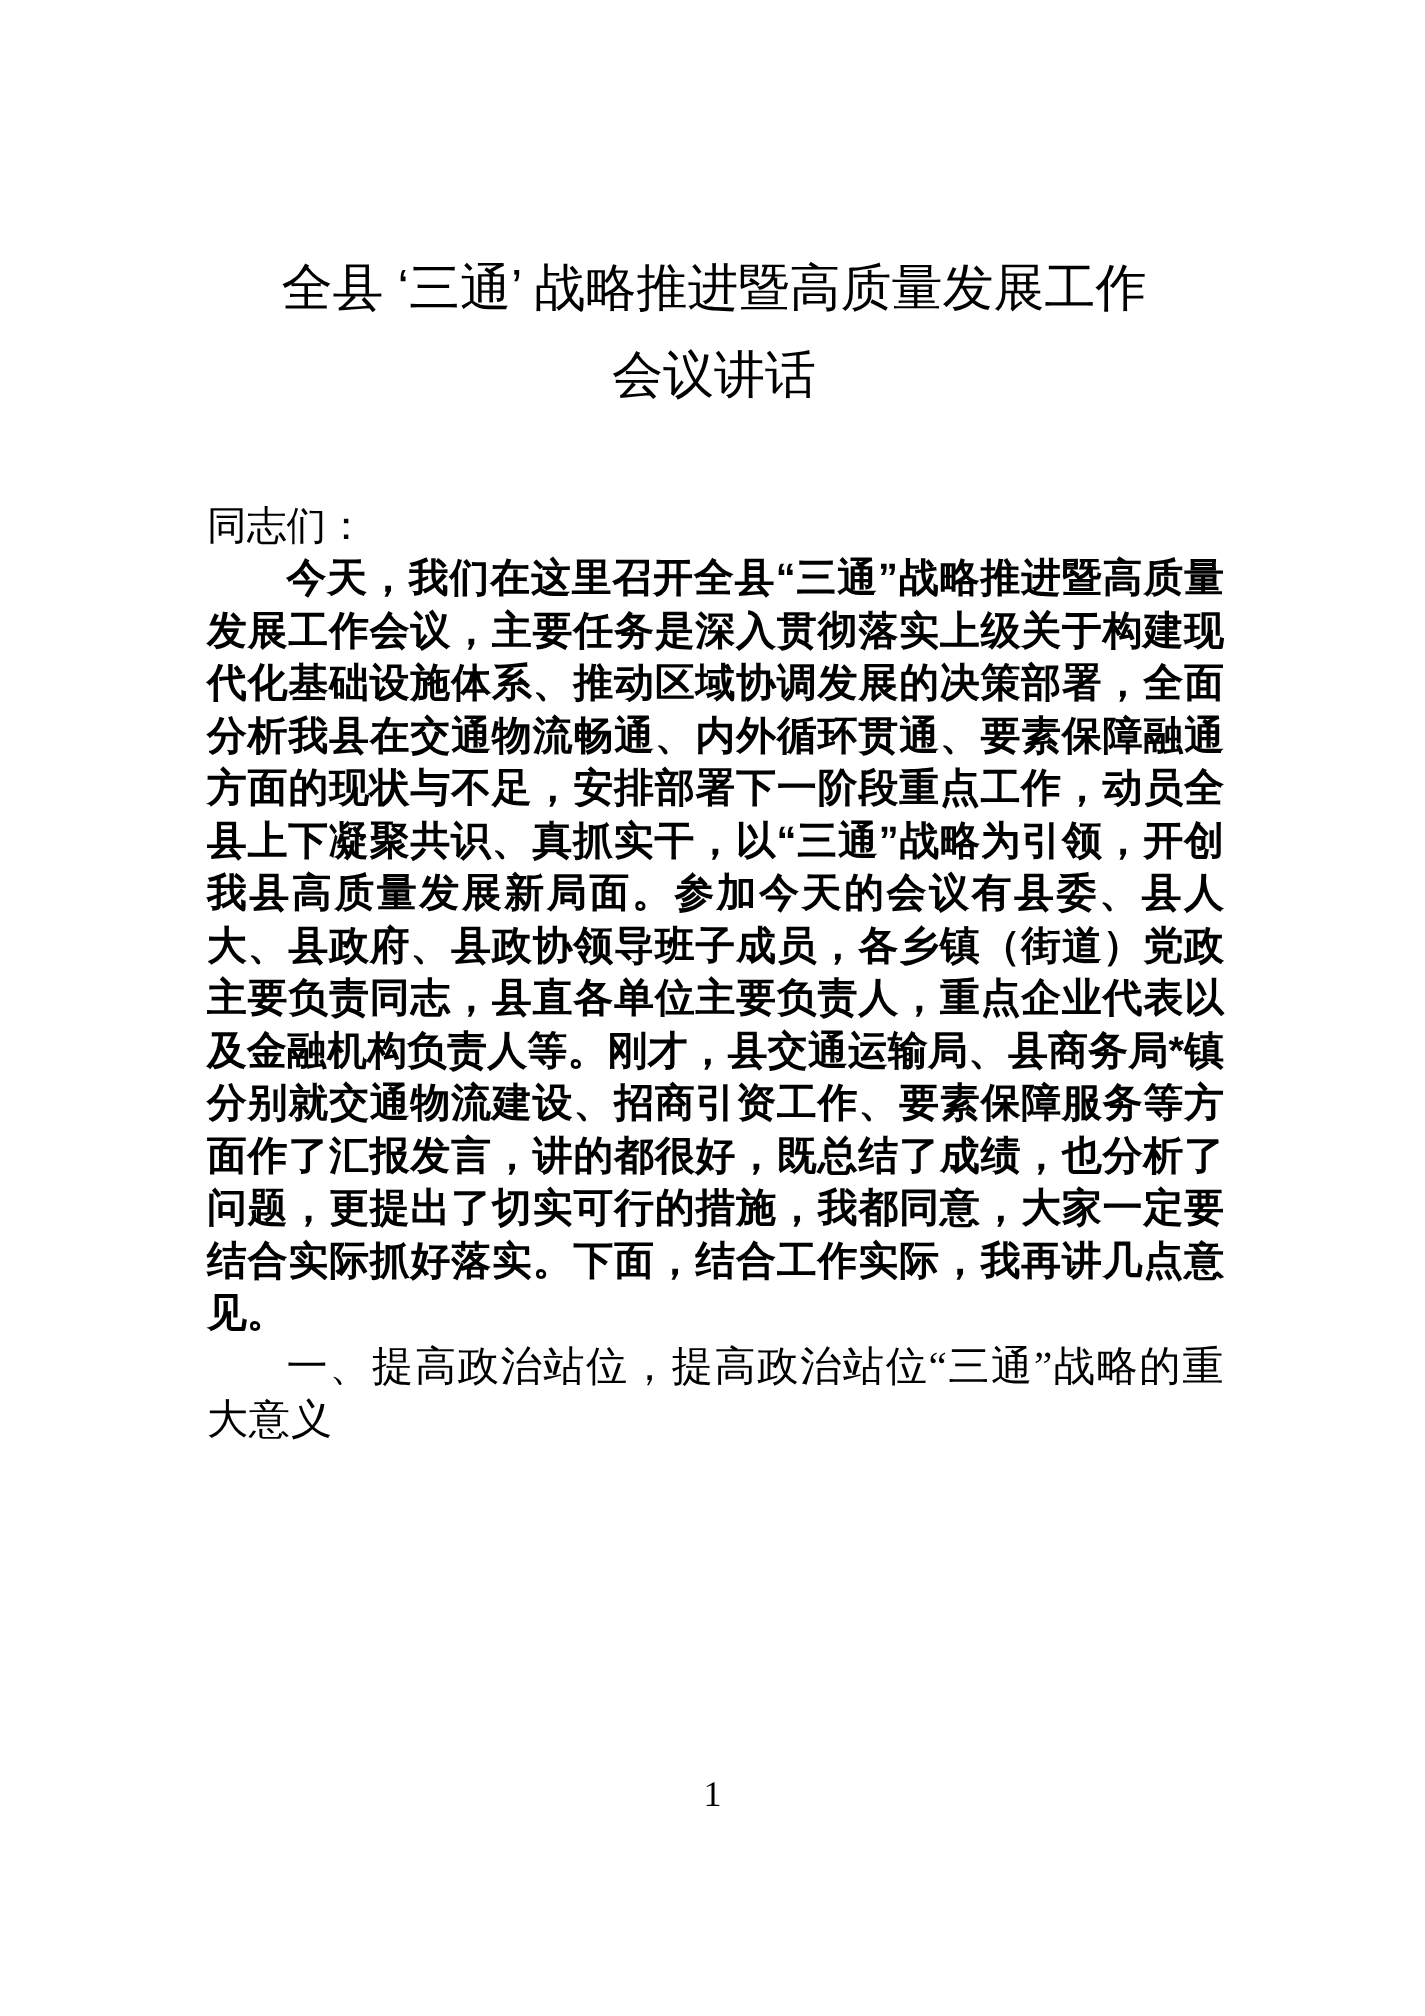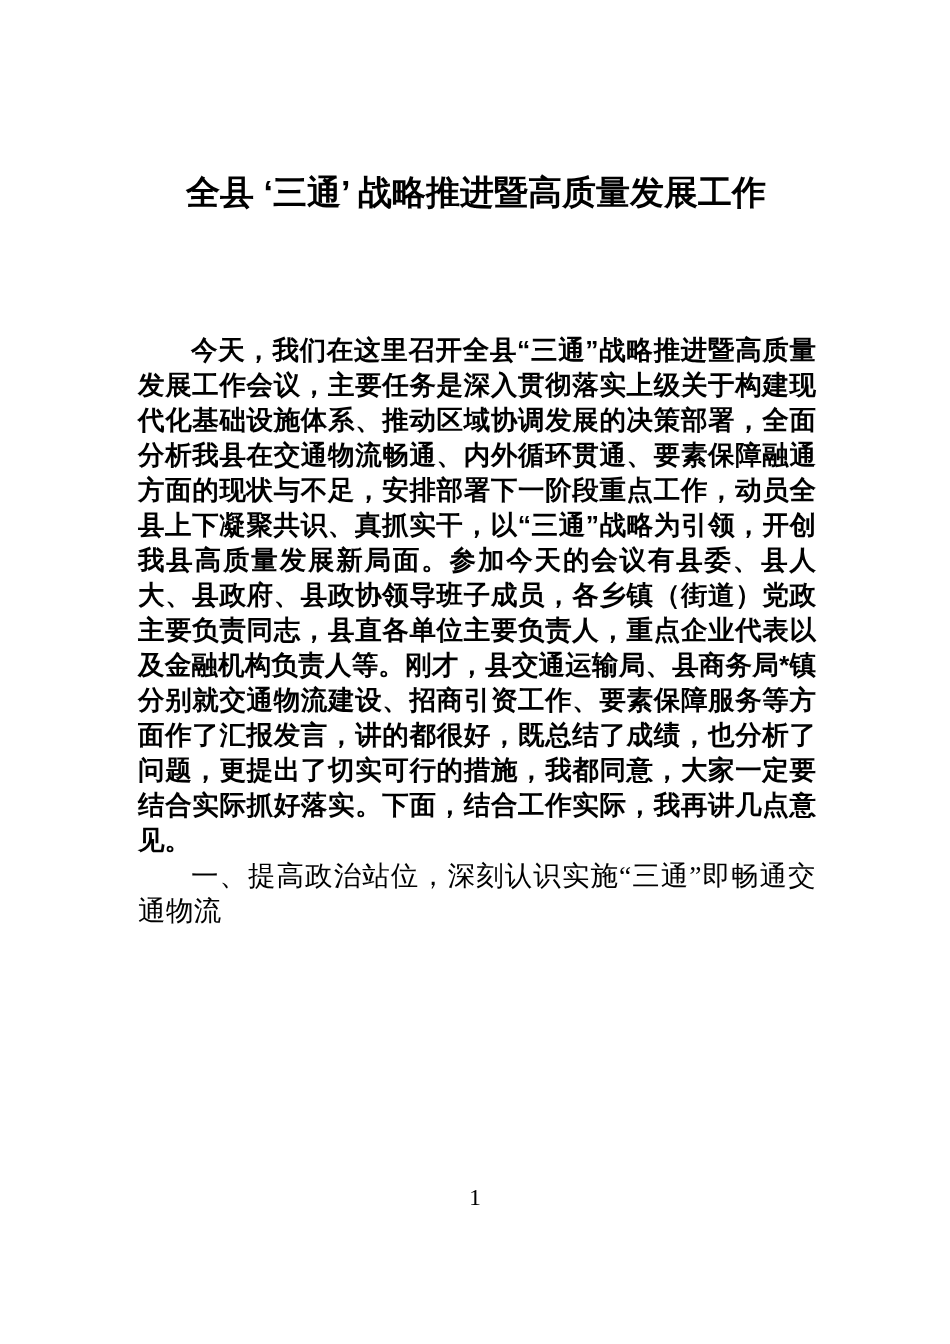--- a/index.html
+++ b/index.html
@@ -19,21 +19,21 @@
   }
 
   
   .doc-title {
     position: absolute;
     left: 138px;
     top: 163px;
     width: 676px;
     text-align: center;
     font-family: "Liberation Sans", "DejaVu Sans", sans-serif;
-    font-weight: bold;
+    font-weight: normal;
     font-size: 34px;
     line-height: 58px;
     color: #000000;
     letter-spacing: 0px;
   }
   .doc-title .tline {
     display: block;
     white-space: pre;
   }
 
@@ -89,27 +89,29 @@
     color: #000000;
   }
 </style>
 </head>
 <body>
 
 <div class="page">
 
   <div class="doc-title">
     <span class="tline">全县 ‘三通’ 战略推进暨高质量发展工作</span>
+    <span class="tline">会议讲话</span>
   </div>
 
   <div class="body-block">
 
+    <p class="para salutation">同志们：</p>
 
     <p class="para indented">今天，我们在这里召开全县“三通”战略推进暨高质量发展工作会议，主要任务是深入贯彻落实上级关于构建现代化基础设施体系、推动区域协调发展的决策部署，全面分析我县在交通物流畅通、内外循环贯通、要素保障融通方面的现状与不足，安排部署下一阶段重点工作，动员全县上下凝聚共识、真抓实干，以“三通”战略为引领，开创我县高质量发展新局面。参加今天的会议有县委、县人大、县政府、县政协领导班子成员，各乡镇（街道）党政主要负责同志，县直各单位主要负责人，重点企业代表以及金融机构负责人等。刚才，县交通运输局、县商务局*镇分别就交通物流建设、招商引资工作、要素保障服务等方面作了汇报发言，讲的都很好，既总结了成绩，也分析了问题，更提出了切实可行的措施，我都同意，大家一定要结合实际抓好落实。下面，结合工作实际，我再讲几点意见。</p>
 
-    <p class="para heading">一、提高政治站位，深刻认识实施“三通”即畅通交通物流</p>
+    <p class="para heading">一、提高政治站位，提高政治站位“三通”战略的重大意义</p>
 
 
   </div>
 
   <div class="page-number">1</div>
 
 </div>
 
 </body></html>

